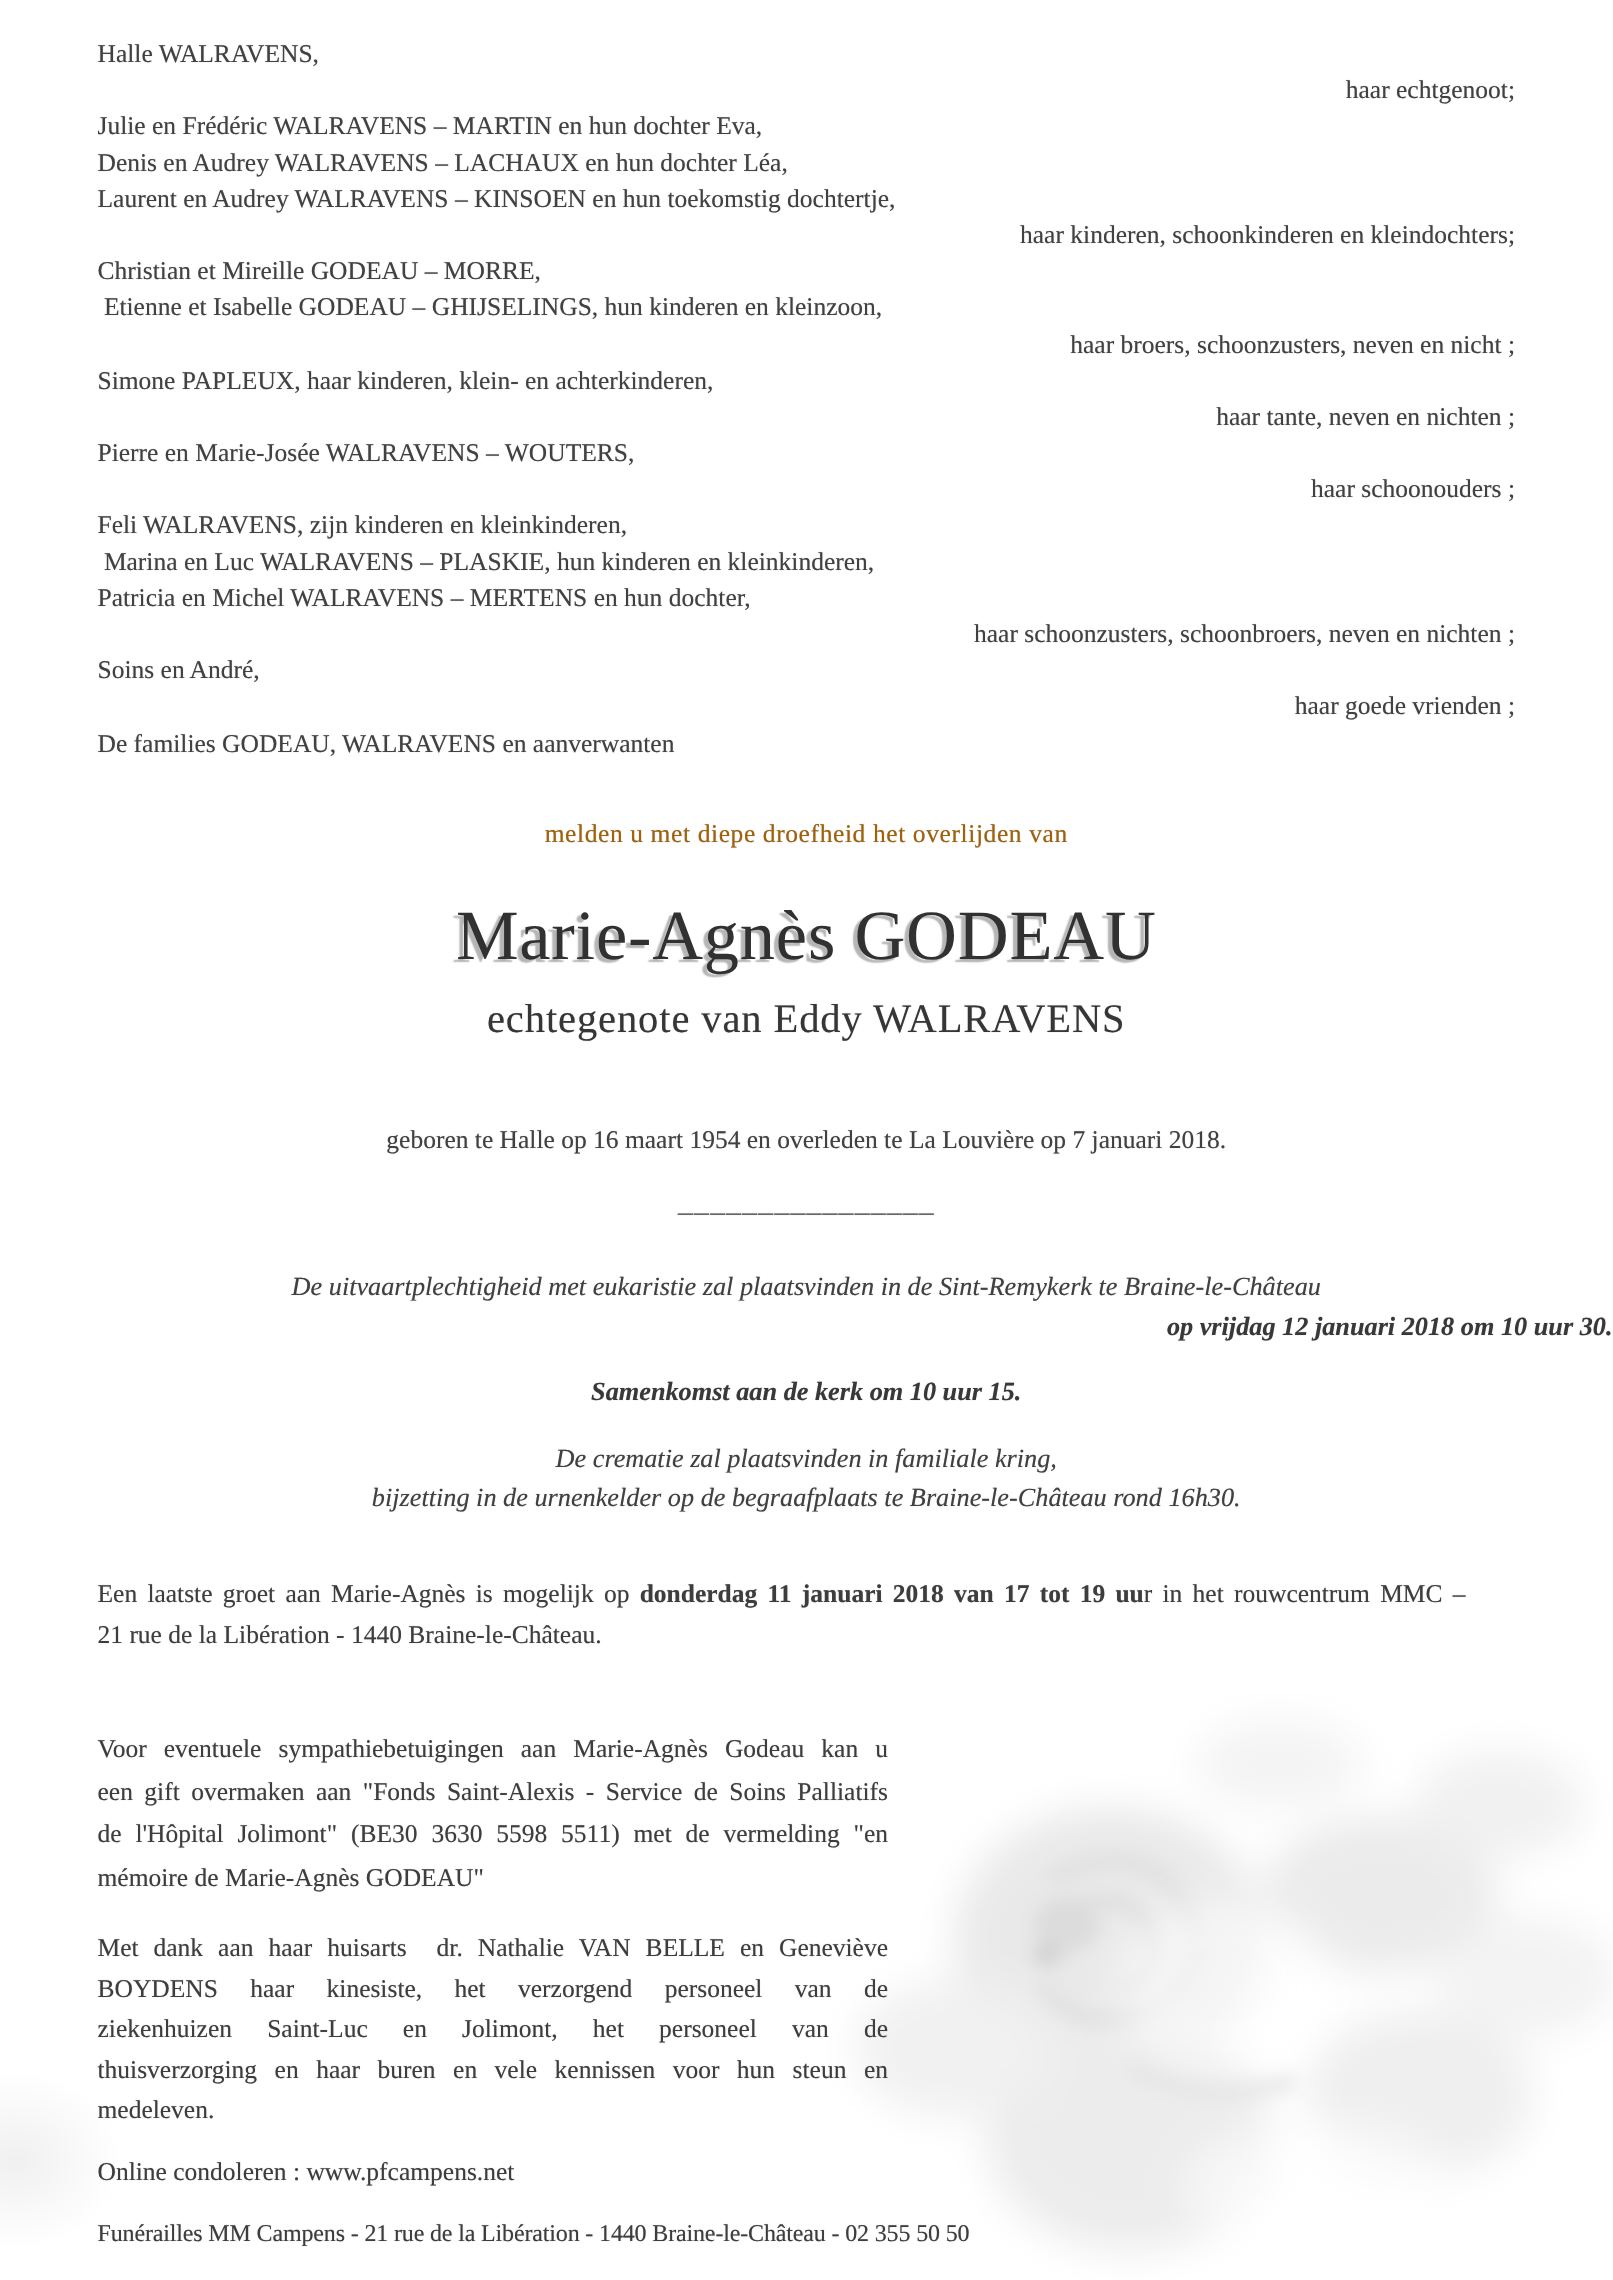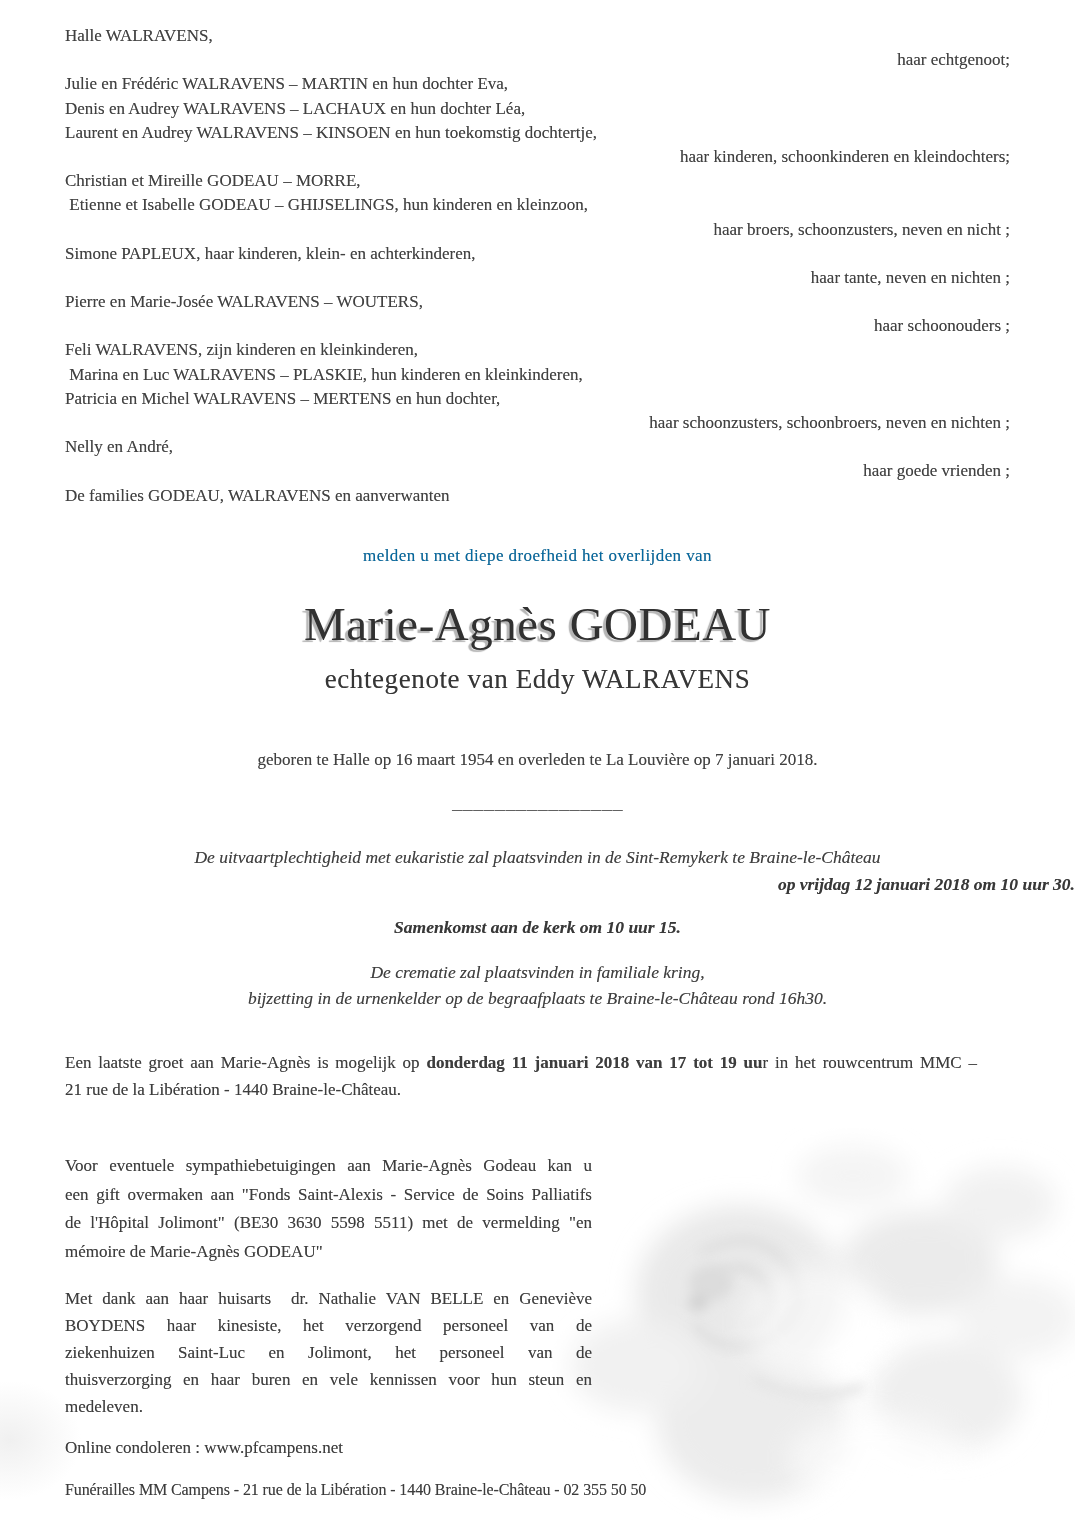--- a/index.html
+++ b/index.html
@@ -15,21 +15,21 @@
   .family{
     position:absolute; left:65px; right:65px; top:24px; z-index:2;
   }
   .fl{
     height:24.2px; line-height:24.2px; font-size:17px;
     white-space:pre; color:#414141;
   }
   .fl.left{ text-align:left; }
   .fl.right{ text-align:right; }
   .c{ position:absolute; left:0; width:1075px; text-align:center; z-index:2; }
-  .intro{ font-size:17px; letter-spacing:0.4px; color:#0369a1; }
+  .intro{ font-size:17px; letter-spacing:0.4px; color:#a16207; }
   .title{
     font-size:47px; color:#313131;
     text-shadow:-3px 2px 1px #b5b5b5;
     letter-spacing:0.5px;
   }
   .subtitle{ font-size:27px; letter-spacing:0.6px; color:#363636; }
   .life{ font-size:17px; color:#414141; }
   .sep{ font-size:17px; color:#4a4a4a; letter-spacing:0.5px; }
   .it{ font-size:17.5px; font-style:italic; color:#404040; }
   .itb{ font-size:17.5px; font-style:italic; font-weight:bold; color:#383838; }
@@ -95,21 +95,21 @@
     <div class="fl left"> Etienne et Isabelle GODEAU – GHIJSELINGS, hun kinderen en kleinzoon,</div>
     <div class="fl right">haar broers, schoonzusters, neven en nicht ;</div>
     <div class="fl left">Simone PAPLEUX, haar kinderen, klein- en achterkinderen,</div>
     <div class="fl right">haar tante, neven en nichten ;</div>
     <div class="fl left">Pierre en Marie-Josée WALRAVENS – WOUTERS,</div>
     <div class="fl right">haar schoonouders ;</div>
     <div class="fl left">Feli WALRAVENS, zijn kinderen en kleinkinderen,</div>
     <div class="fl left"> Marina en Luc WALRAVENS – PLASKIE, hun kinderen en kleinkinderen,</div>
     <div class="fl left">Patricia en Michel WALRAVENS – MERTENS en hun dochter,</div>
     <div class="fl right">haar schoonzusters, schoonbroers, neven en nichten ;</div>
-    <div class="fl left">Nelly en André,</div>
+    <div class="fl left">Soins en André,</div>
     <div class="fl right">haar goede vrienden ;</div>
     <div class="fl left">De families GODEAU, WALRAVENS en aanverwanten</div>
   </div>
 
   <div class="c intro" style="top:546px;">melden u met diepe droefheid het overlijden van</div>
   <div class="c title" style="top:597px;">Marie-Agnès GODEAU</div>
   <div class="c subtitle" style="top:664px;">echtegenote van Eddy WALRAVENS</div>
   <div class="c life" style="top:750px;">geboren te Halle op 16 maart 1954 en overleden te La Louvière op 7 januari 2018.</div>
   <div class="c sep" style="top:795px;font-family:Liberation Mono, monospace;">________________</div>
 

